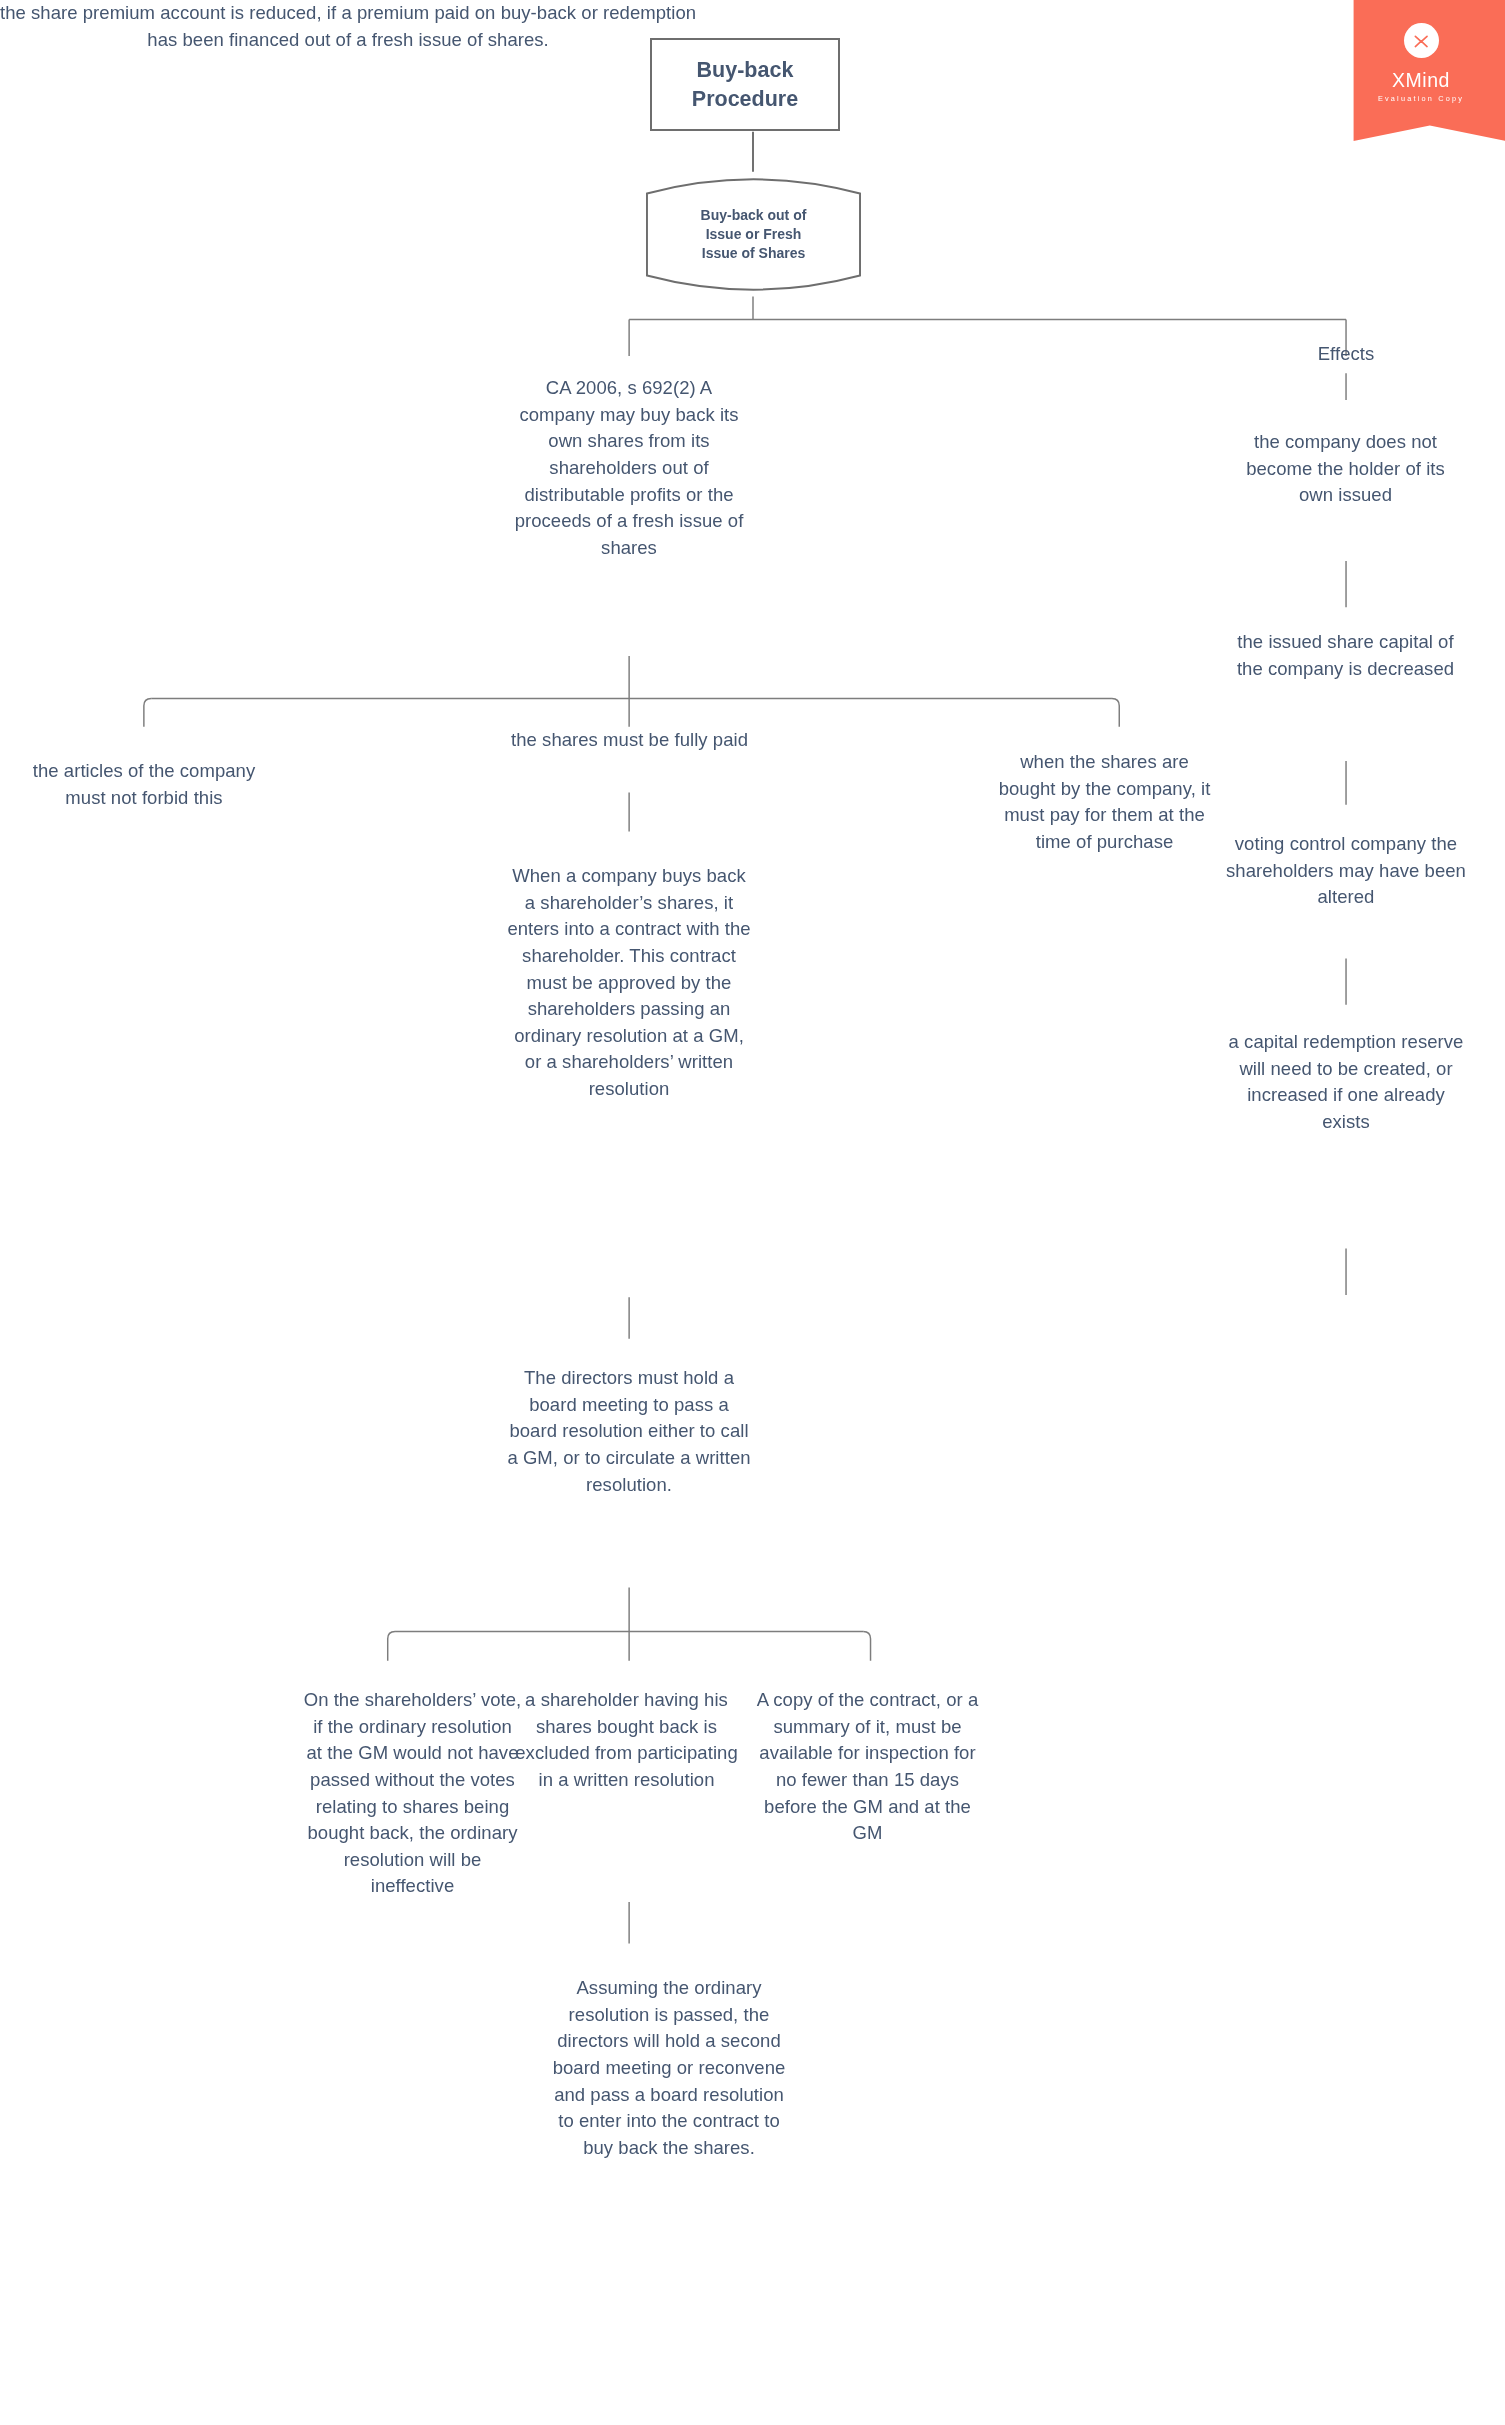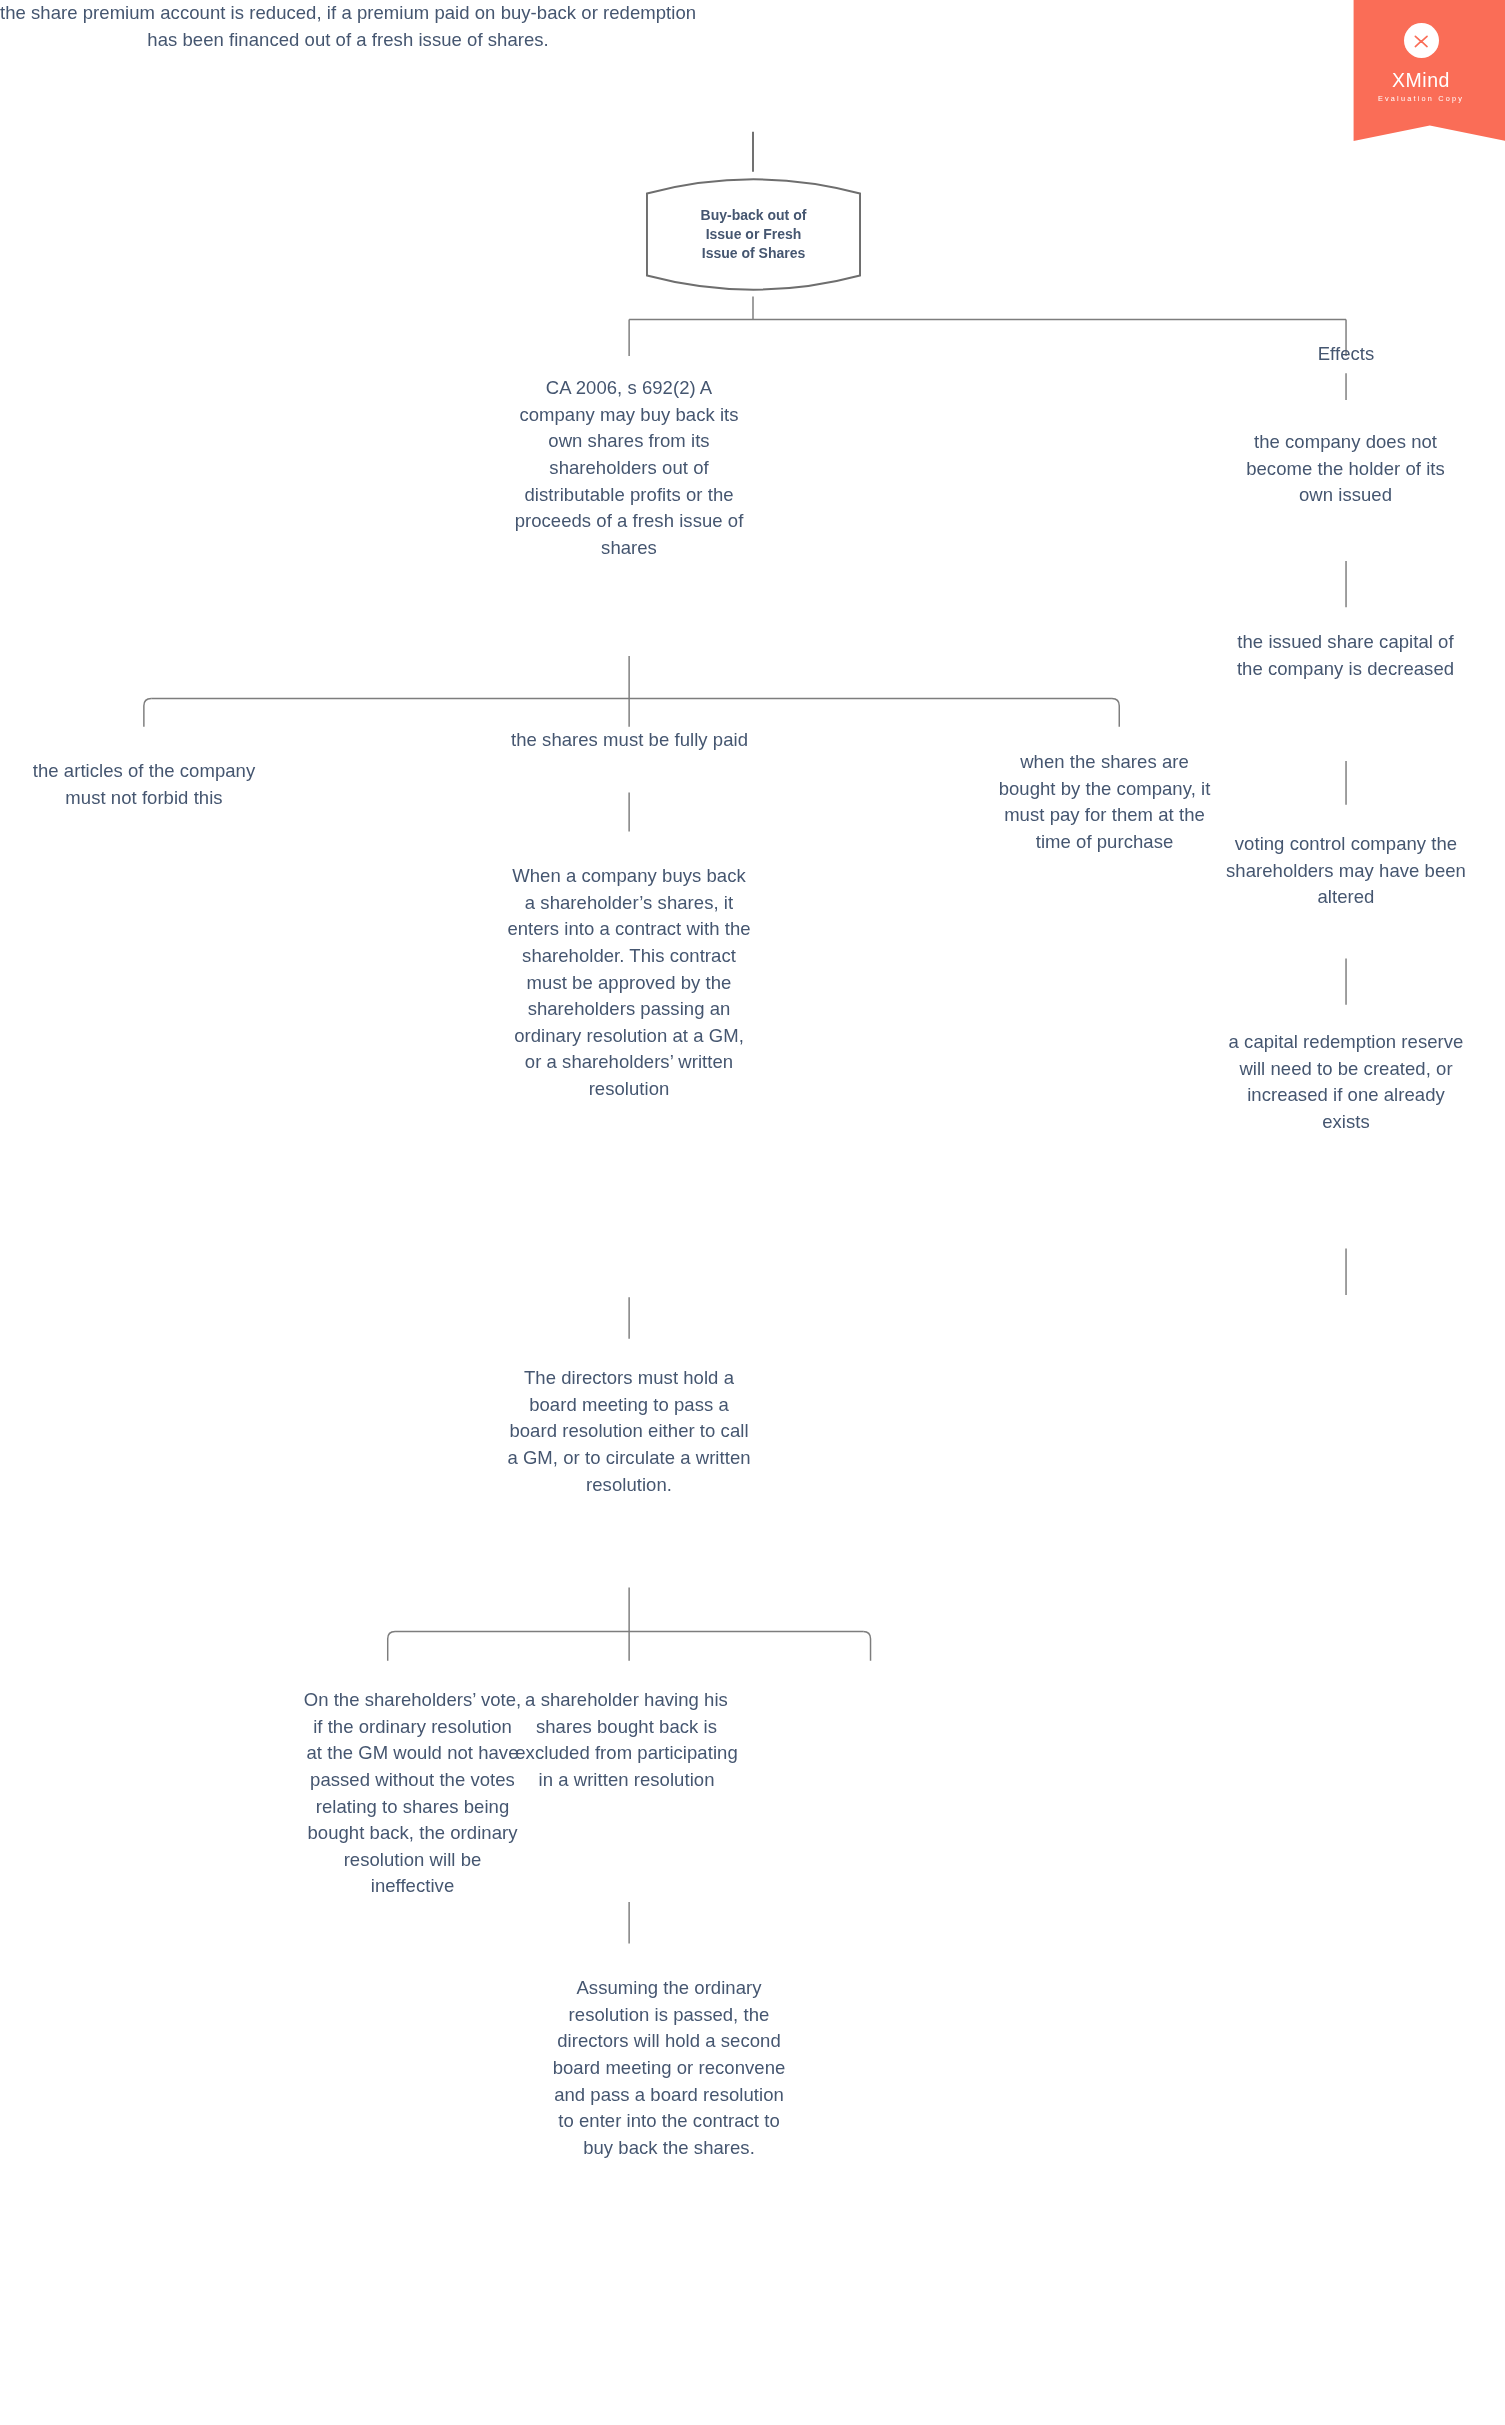--- a/index.html
+++ b/index.html
@@ -186,20 +186,26 @@
 
     <line x1="1290" y1="3255" x2="1290" y2="3345"></line>
     <path d="M 810 3345 Q 795 3345 795 3360 L 795 3405"></path>
     <path d="M 810 3345 L 1770 3345"></path>
     <path d="M 1770 3345 Q 1785 3345 1785 3360 L 1785 3405"></path>
     <line x1="1290" y1="3345" x2="1290" y2="3405"></line>
 
     <line x1="1290" y1="3900" x2="1290" y2="3985"></line>
   </svg>
 
+  <div class="node root-node" style="left:650px; top:38px; width:190px; height:93px;">
+    <div>
+      <div>Buy-back</div>
+      <div>Procedure</div>
+    </div>
+  </div>
 
   <div class="node shield-node" style="left:646px; top:172px; width:215px; height:125px;">
     <svg class="shield-svg" viewBox="0 0 440 256" preserveAspectRatio="none" xmlns="http://www.w3.org/2000/svg">
       <path d="M 2 44 Q 220 -14 438 44 L 438 212 Q 220 270 2 212 Z"></path>
     </svg>
     <div class="shield-label">
       <div>Buy-back out of</div>
       <div>Issue or Fresh</div>
       <div>Issue of Shares</div>
     </div>
@@ -227,20 +233,21 @@
   <div class="node text-node" style="left:995px; top:749px; width:219px;">when the shares are bought by the company, it must pay for them at the time of purchase</div>
 
   <div class="node text-node" style="left:507px; top:863px; width:244px;">When a company buys back a shareholder’s shares, it enters into a contract with the shareholder. This contract must be approved by the shareholders passing an ordinary resolution at a GM, or a shareholders’ written resolution</div>
 
   <div class="node text-node" style="left:507px; top:1365px; width:244px;">The directors must hold a board meeting to pass a board resolution either  to call a GM, or to circulate a written resolution.</div>
 
   <div class="node text-node" style="left:271px; top:1687px; width:219px;margin-left:32px;">On the shareholders’ vote, if the ordinary resolution at the GM would not have passed without the votes relating to shares being bought back, the ordinary resolution will be ineffective</div>
 
   <div class="node text-node" style="left:512px; top:1687px; width:229px;">a shareholder having his shares bought back is excluded from participating in a written resolution</div>
 
+  <div class="node text-node" style="left:753px; top:1687px; width:229px;">A copy of the contract, or a summary of it, must be available for inspection for no fewer than 15 days before the GM and at the GM</div>
 
   <div class="node text-node" style="left:507px; top:1975px; width:244px;margin-left:40px;">Assuming the ordinary resolution is passed, the directors will hold a second board meeting or reconvene and pass a board resolution to enter into the contract to buy back the shares.</div>
 
   <div id="xmind-watermark">
     <svg class="ribbon" viewBox="0 0 348 290" preserveAspectRatio="none" xmlns="http://www.w3.org/2000/svg">
       <path d="M 36 0 L 348 0 L 348 290 L 192 258 L 36 290 Z"></path>
     </svg>
     <div class="xm-inner">
       <div class="xm-badge">
         <svg width="22.4" height="22.4" viewBox="0 0 46 46" xmlns="http://www.w3.org/2000/svg">

